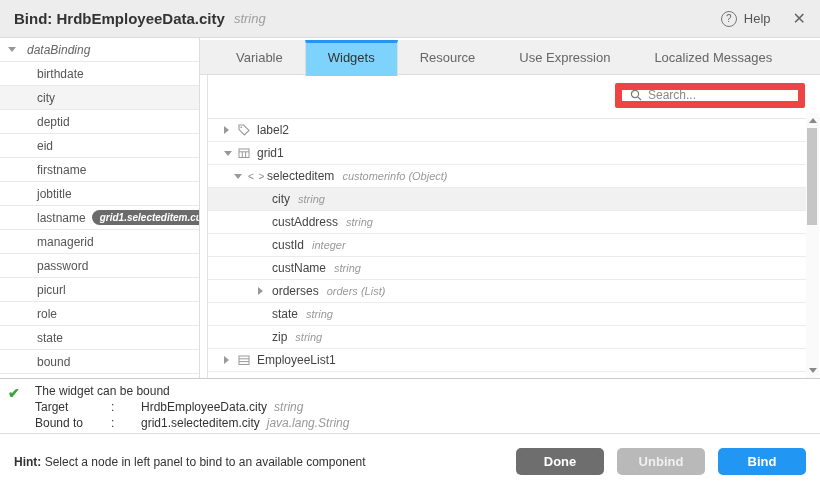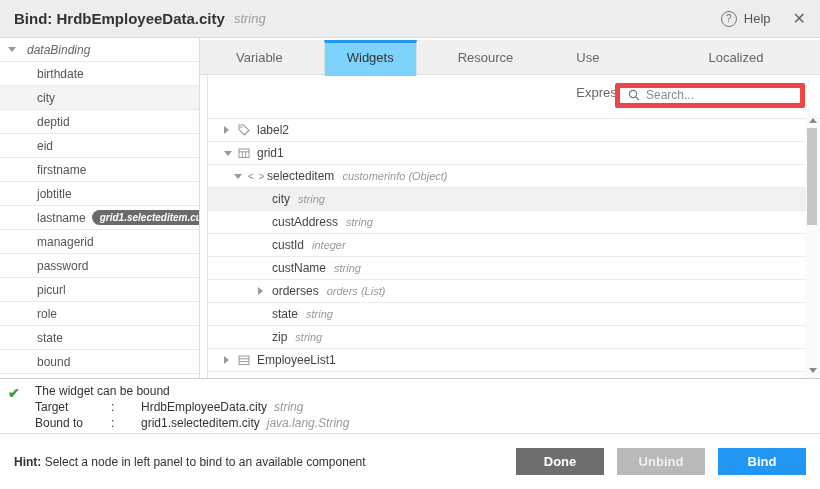--- a/index.html
+++ b/index.html
@@ -29,29 +29,29 @@
   .tri-d { width:0; height:0; border-left:4px solid transparent; border-right:4px solid transparent;
     border-top:5px solid #999; display:inline-block; margin-right:11px; flex:0 0 auto; }
   .tri-r { width:0; height:0; border-top:4px solid transparent; border-bottom:4px solid transparent;
     border-left:5px solid #999; display:inline-block; flex:0 0 auto; }
   .badge { margin-left:6px; background:#6b6b6b; color:#fff; font-size:10px; font-weight:bold;
     font-style:italic; border-radius:9px; padding:2px 8px; white-space:nowrap; flex:0 0 auto; }
 
   
   .main { position:absolute; left:200px; top:38px; width:620px; height:340px; background:#fff; }
   .tabstrip { height:35px; margin-top:2px; background:#f0f0f0; border-bottom:1px solid #ddd;
-    display:flex; padding-left:14px;gap:19px; }
+    display:flex; padding-left:14px; }
   .tab { padding:0 22px; line-height:35px; font-size:13px; color:#666; height:35px; }
   .tab.active { background:#7dd3fc; border:1px solid #ddd; border-top:3px solid #2196f3;
     border-bottom:none; color:#333; line-height:30px; height:36px; }
   .panel { position:absolute; left:7px; top:37px; right:0; bottom:0;
     border-left:1px solid #e3e3e3; }
   .search-row { height:40px; display:flex; justify-content:flex-end; align-items:center;
     padding-right:15px; }
-  .search-box { width:190px; height:25px; border:5px solid #ef4444; border-radius:2px;
+  .search-box { width:190px; height:25px; border:7px solid #ef4444; border-radius:2px;
     display:flex; align-items:center; padding:0 8px; background:#fff;margin-left:24px; }
   .search-box svg { flex:0 0 auto; margin-right:6px; }
   .search-box input { border:none; outline:none; flex:1; font-family:"Liberation Sans",sans-serif;
     font-size:12px; color:#444; background:transparent; }
   .search-box input::placeholder { color:#8a8a8a; }
 
   
   .tree { margin-top:3px; border-top:1px solid #e8e8e8; }
   .trow { height:23px; display:flex; align-items:center; border-bottom:1px solid #ececec;
     color:#444; margin-right:14px; }
@@ -79,21 +79,21 @@
   .slabel { display:inline-block; width:76px; }
   .scolon { display:inline-block; width:30px; }
   .stype { font-style:italic; color:#999; margin-left:7px; }
 
   
   .footer { position:absolute; left:0; top:433px; width:820px; height:56px;
     border-top:1px solid #ddd; display:flex; align-items:center; padding:0 14px; background:#fff; }
   .hint { font-size:12px; color:#333; }
   .hint b { font-weight:bold; }
   .buttons { margin-left:auto; display:flex; gap:13px; }
-  .btn { width:88px; height:27px; border:none; border-radius:0; color:#fff;
+  .btn { width:88px; height:27px; border:none; border-radius:5px; color:#fff;
     font-family:"Liberation Sans",sans-serif; font-size:13px; font-weight:bold; }
   .btn-done { background:#6e6e6e; }
   .btn-unbind { background:#b9b9b9; color:#f0f0f0; }
   .btn-bind { background:#2196f3; }
 </style>
 </head>
 <body>
 
 <div class="page">
 

